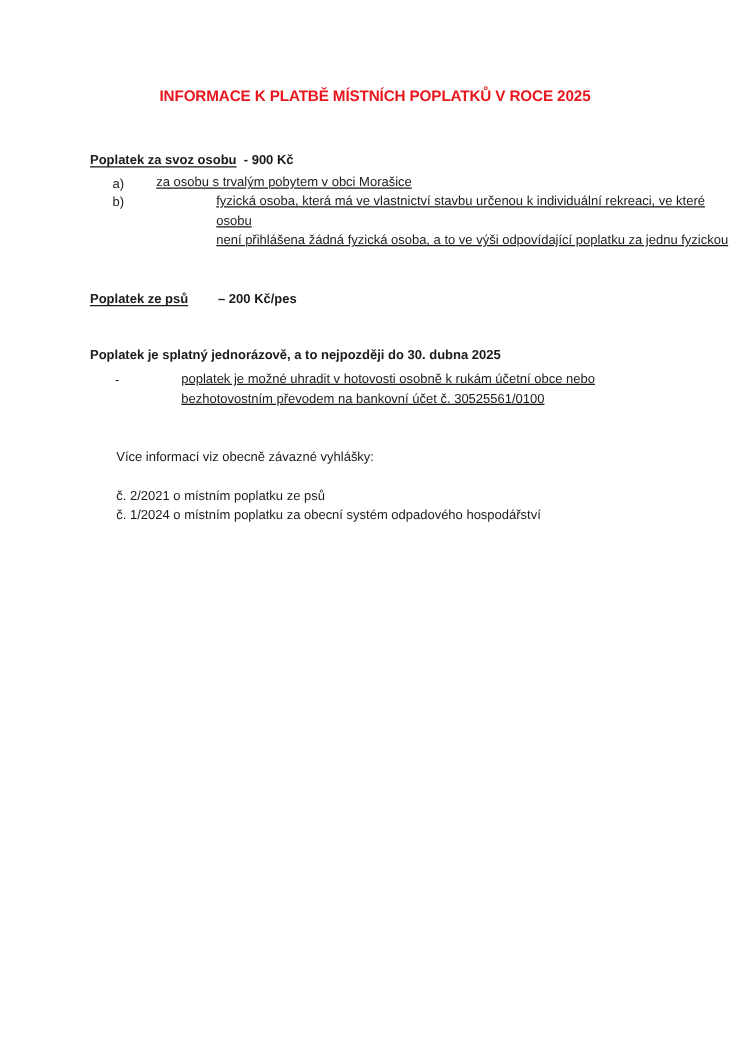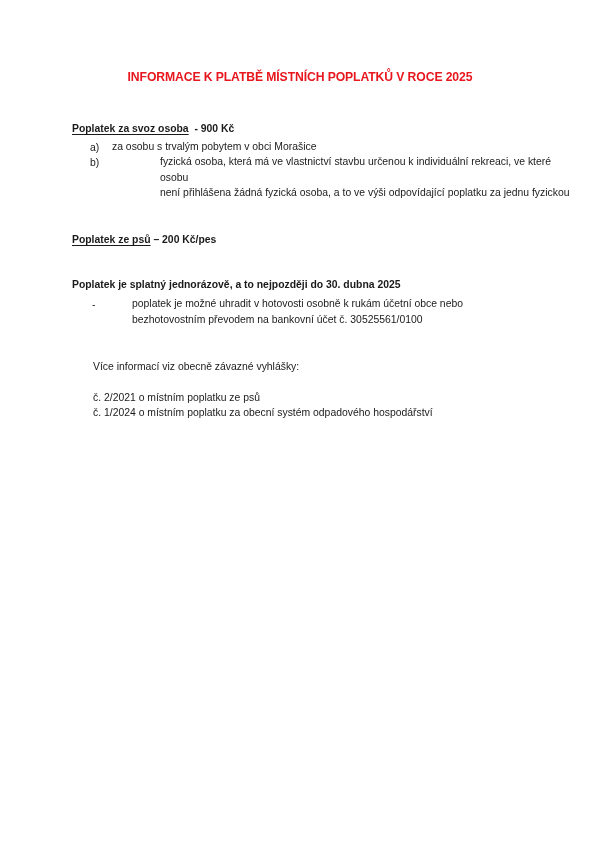--- a/index.html
+++ b/index.html
@@ -33,48 +33,48 @@
       font-size: 12.2px;
       letter-spacing: -0.1px;
     }
     .heading {
       left: 72px;
       font-weight: bold;
       font-size: 10.4px;
     }
     .heading .u { text-decoration: underline; text-underline-offset: 1.5px; }
     .marker { left: 90px; }
-    .item { left: 112px; line-height: 15.5px; }
+    .item { left: 125px; line-height: 15.5px; text-decoration: underline; }
     .para { left: 72px; margin-left: 21px; }
   </style>
 </head>
 <body>
 
 <div class="page">
 
   <div class="abs title">INFORMACE K PLATBĚ MÍSTNÍCH POPLATKŮ V ROCE 2025</div>
 
   <div class="abs heading" style="top:123px;">
-    <span class="u">Poplatek za svoz osoba</span><span style="white-space:pre;">  - 900 Kč</span>
+    <span class="u">Poplatek za svoz osobu</span><span style="white-space:pre;">  - 900 Kč</span>
   </div>
 
   <div class="abs marker" style="top:142px;">a)</div>
   <div class="abs item" style="top:139px;">
     <div>za osobu s trvalým pobytem v obci Morašice</div>
   </div>
 
   <div class="abs marker" style="top:157px;">b)</div>
   <div class="abs item" style="top:154px;margin-left:48px;">
     <div>fyzická osoba, která má ve vlastnictví stavbu určenou k individuální rekreaci, ve které</div>
     <div>osobu</div>
     <div>není přihlášena žádná fyzická osoba, a to ve výši odpovídající poplatku za jednu fyzickou</div>
   </div>
 
   <div class="abs heading" style="top:234px;">
-    <span class="u">Poplatek ze psů</span><span style="white-space:pre;"> – 200 Kč/pes</span>
+    <span class="u">Poplatek ze psů</span><span style="white-space:pre;margin-left:21px;"> – 200 Kč/pes</span>
   </div>
 
   <div class="abs heading" style="top:279px;">Poplatek je splatný jednorázově, a to nejpozději do 30. dubna 2025</div>
 
   <div class="abs marker" style="top:299px; left:92px;">-</div>
   <div class="abs item" style="top:296px;margin-left:20px;">
     <div>poplatek je možné uhradit v hotovosti osobně k rukám účetní obce nebo</div>
     <div>bezhotovostním převodem na bankovní účet č. 30525561/0100</div>
   </div>
 

